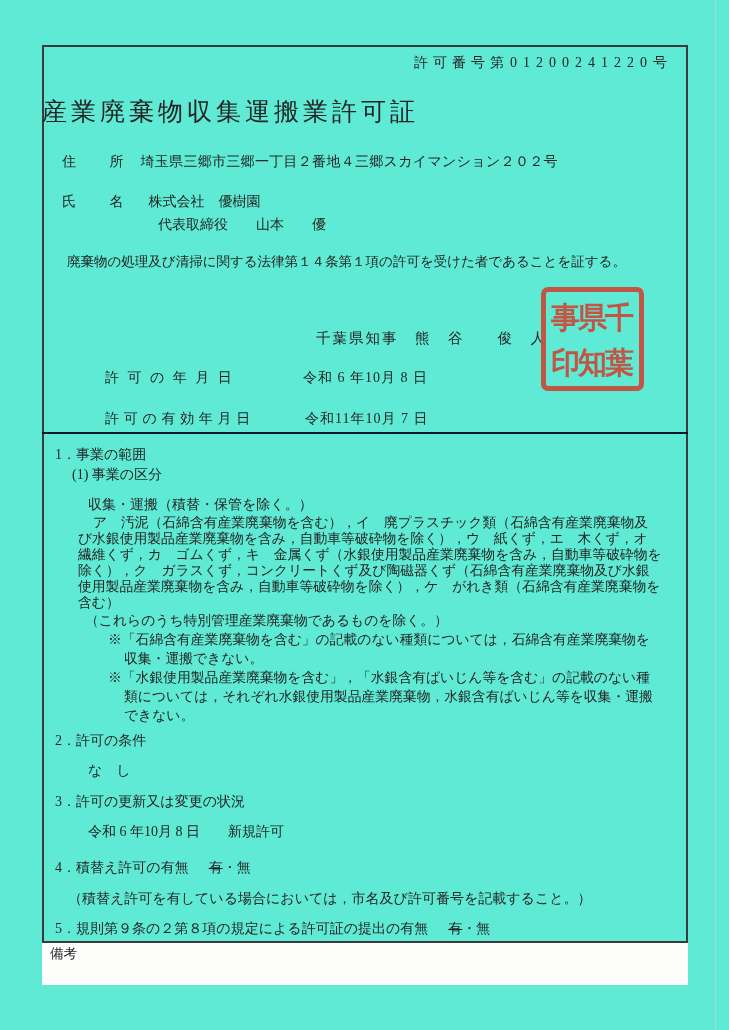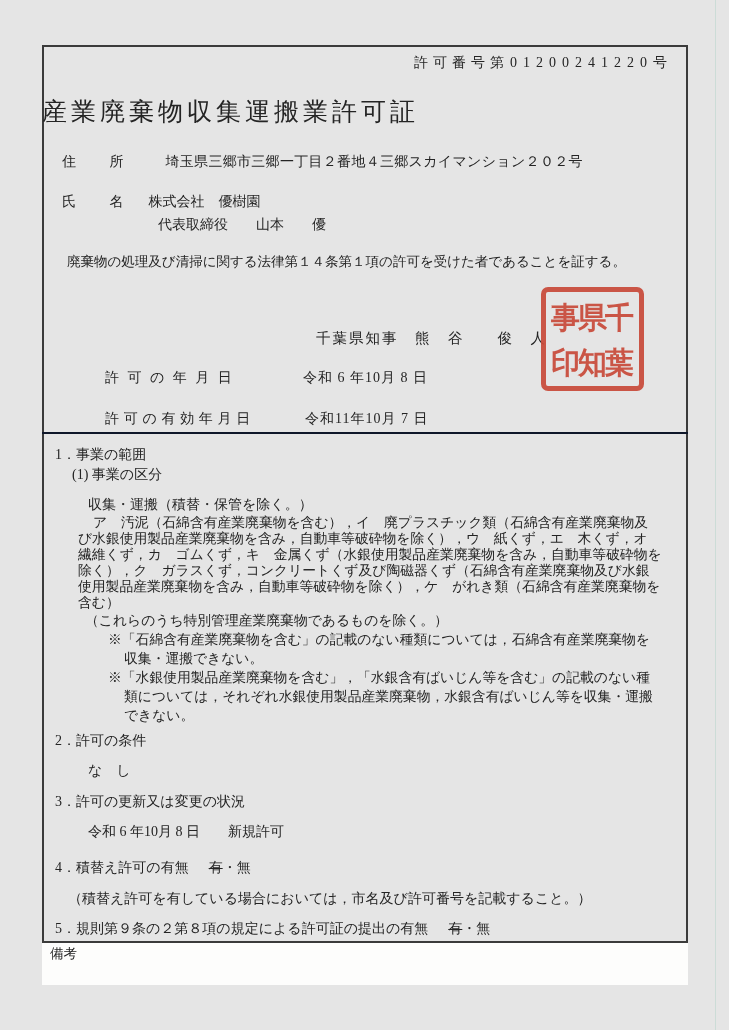--- a/index.html
+++ b/index.html
@@ -1,20 +1,20 @@
 <!DOCTYPE html>
 <html><head>
 <meta charset="utf-8">
 <style>
   * { margin:0; padding:0; box-sizing:border-box; }
   html,body { background:#ffffff; }
   .page {
     position:relative;
     width:729px; height:1030px;
-    background:#e5e5e5;
+    background:#5eead4;
     font-family:"Liberation Serif","DejaVu Serif",serif;
     color:#242424;
     overflow:hidden;
   }
   .scan-line {
     position:absolute; top:0; right:13px; width:1px; height:1030px;
     background:#c2d8d2; opacity:.7;
   }
   .doc-box {
     position:absolute; left:42px; top:45px; width:646px; height:940px;
@@ -25,21 +25,21 @@
   .permit-no { top:54px; right:56px; font-size:14px; letter-spacing:5px; }
   .permit-no .num { letter-spacing:6px; }
 
   .doc-title {
     top:95px; left:42px; width:646px; 
     font-size:25px; font-weight:normal; letter-spacing:4px;
   }
 
   .row-label { display:inline-block; letter-spacing:15px; }
   .addr-row { top:153px; left:62px; font-size:14px; }
-  .addr-row .val { margin-left:27px; letter-spacing:.3px; }
+  .addr-row .val { margin-left:2px; letter-spacing:.3px; }
   .name-row { top:193px; left:62px; font-size:14px; }
   .name-row .val { margin-left:10px; }
   .rep-row { top:216px; left:158px; font-size:14px; }
 
   .certify { top:253px; left:67px; font-size:13.5px; letter-spacing:0; }
 
   .governor { top:329px; left:316px; font-size:14.5px; letter-spacing:2px; }
 
   .seal {
     position:absolute; left:541px; top:287px; width:103px; height:104px;

